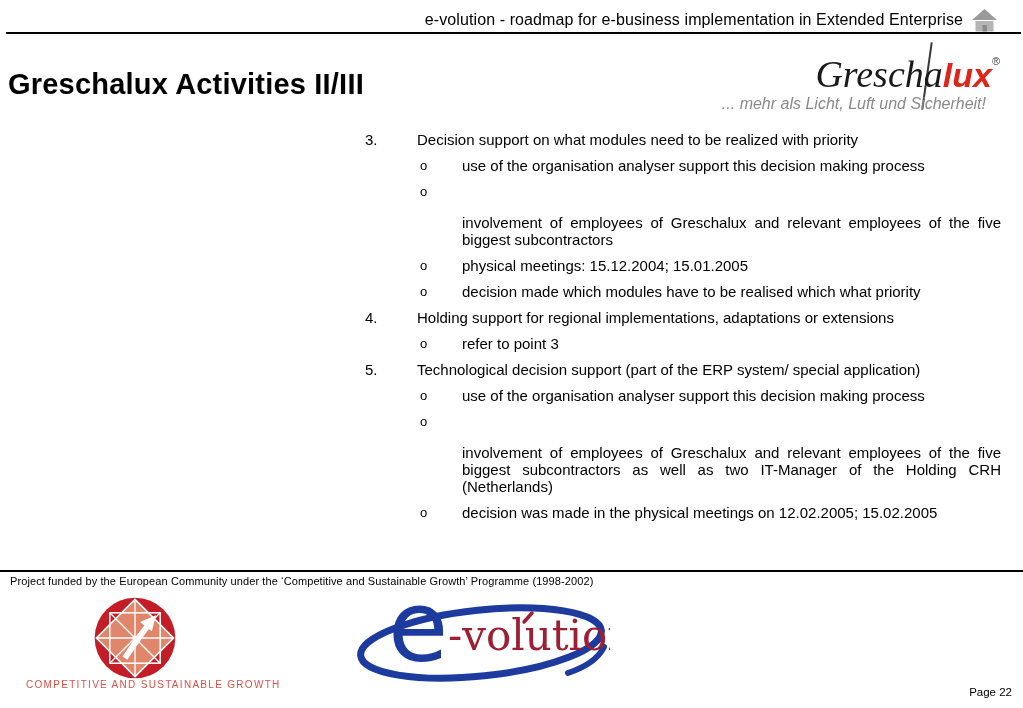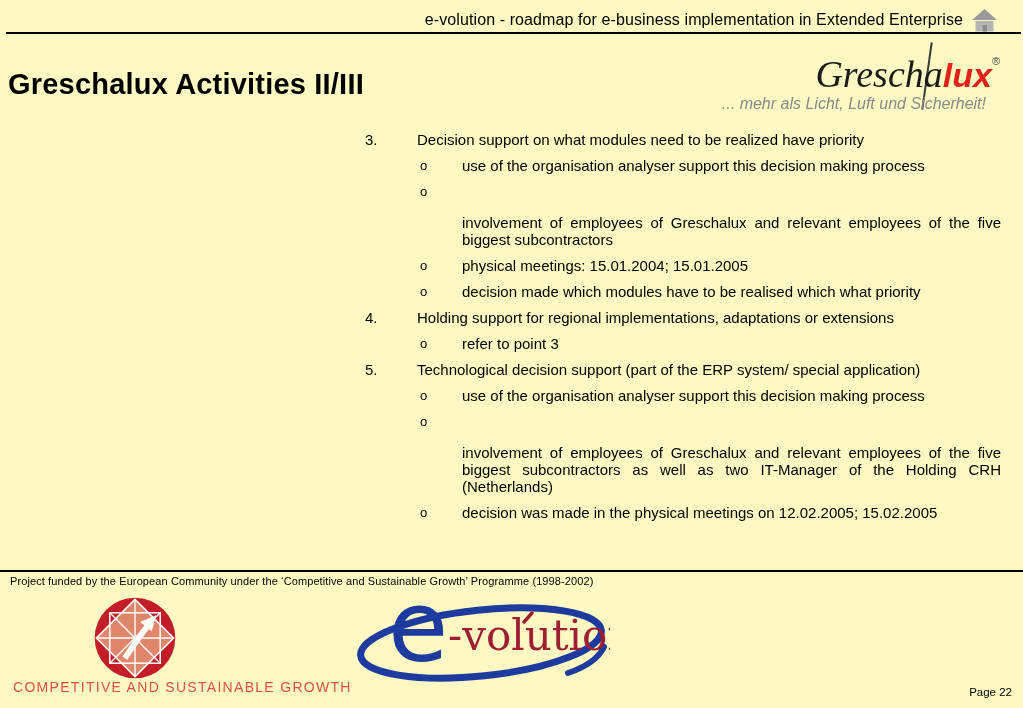--- a/index.html
+++ b/index.html
@@ -1,17 +1,17 @@
 <!DOCTYPE html>
 <html><head>
 <meta charset="utf-8">
 <style>
   html,body{margin:0;padding:0;background:#d8d8d8;}
   .slide{
-    position:relative;width:1023px;height:708px;background:#fef9c3;
+    position:relative;width:1023px;height:708px;background:#ffffff;
     font-family:"Liberation Sans",sans-serif;color:#000;overflow:hidden;
   }
   
   .header-title{
     position:absolute;top:11px;left:0;width:963px;text-align:right;
     font-size:16px;letter-spacing:.1px;
   }
   .home-icon{position:absolute;top:8px;left:971px;width:27px;height:24px;cursor:pointer;}
   .header-rule{position:absolute;top:32px;left:6px;width:1015px;height:2px;background:#000;}
   
@@ -39,21 +39,21 @@
   .lvl2{margin-left:55px;}
   .lvl2 .marker{width:42px;font-size:13px;}
   .row .text{flex:1 1 auto;}
   .justify .text{text-align:justify;margin-top:31px;}
   .supervised{position:absolute;top:549px;left:360px;font-size:15px;}
   
   .footer-rule{position:absolute;top:570px;left:0;width:1023px;height:2px;background:#000;}
   .funding-note{position:absolute;top:575px;left:10px;font-size:11px;letter-spacing:.1px;}
   .csg-logo{position:absolute;top:596px;left:93px;width:84px;height:84px;}
   .csg-caption{
-    position:absolute;top:679px;left:13px;width:252px;font-size:14px;letter-spacing:1.3px;
+    position:absolute;top:679px;left:26px;width:252px;font-size:10px;letter-spacing:1.3px;
     white-space:nowrap;
   }
   .evo-logo{position:absolute;top:597px;left:352px;width:258px;height:90px;}
   .page-number{position:absolute;top:686px;left:900px;width:112px;text-align:right;font-size:11.5px;}
 </style>
 </head>
 <body>
 
 <div class="slide">
 
@@ -73,33 +73,33 @@
     <div class="glogo-line"></div>
     <div class="glogo-text">
       <span class="glogo-black">Grescha</span><span class="glogo-red" style="color:#e2231a">lux</span><span class="glogo-reg">®</span>
     </div>
     <div class="glogo-tagline">... mehr als Licht, Luft und Sicherheit!</div>
   </div>
 
   <div class="content">
     <div class="row lvl1">
       <span class="marker">3.</span>
-      <div class="text">Decision support on what modules need to be realized have priority</div>
+      <div class="text">Decision support on what modules need to be realized with priority</div>
     </div>
     <div class="row lvl2">
       <span class="marker">o</span>
       <div class="text">use of the organisation analyser support this decision making process</div>
     </div>
     <div class="row lvl2 justify">
       <span class="marker">o</span>
       <div class="text">involvement of employees of Greschalux and relevant employees of the five biggest subcontractors</div>
     </div>
     <div class="row lvl2">
       <span class="marker">o</span>
-      <div class="text">physical meetings: 15.01.2004; 15.01.2005</div>
+      <div class="text">physical meetings: 15.12.2004; 15.01.2005</div>
     </div>
     <div class="row lvl2">
       <span class="marker">o</span>
       <div class="text">decision made which modules have to be realised which what priority</div>
     </div>
     <div class="row lvl1">
       <span class="marker">4.</span>
       <div class="text">Holding support for regional implementations, adaptations or extensions</div>
     </div>
     <div class="row lvl2">

